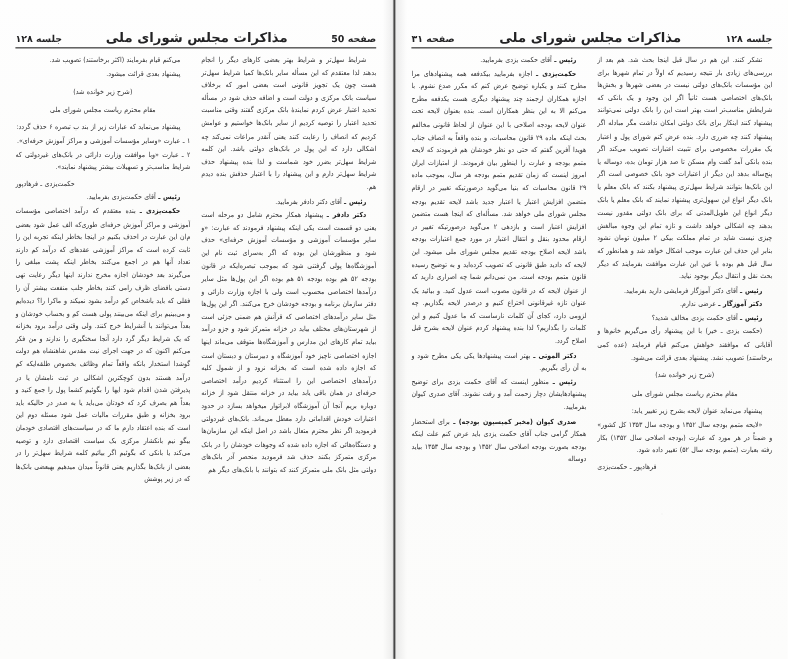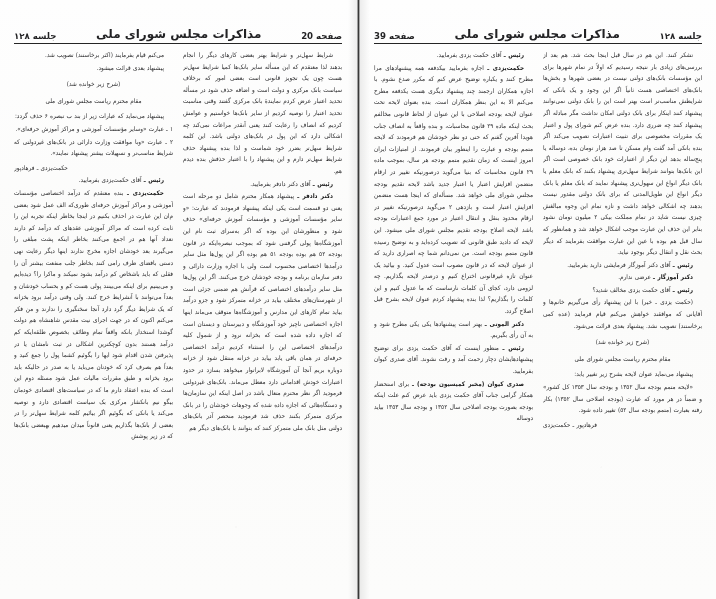--- a/index.html
+++ b/index.html
@@ -100,21 +100,21 @@
 <body>
 
 <div class="scan-surface"></div>
 
 <div class="spread ink">
 
   <div class="page page-left">
     <div class="head">
       <span class="h-side">جلسه ۱۲۸</span>
       <span class="h-mid">مذاکرات مجلس شورای ملی</span>
-      <span class="h-side">صفحه 39</span>
+      <span class="h-side">صفحه ۳۱</span>
     </div>
     <div class="rule"></div>
 
     <div class="cols">
 
       <div class="col" id="L-inner">
           <p class="par">تشکر کنند. این هم در سال قبل اینجا بحث شد. هم بعد از بررسی‌های زیادی بار نتیجه رسیدیم که اولاً در تمام شهرها برای این مؤسسات بانک‌های دولتی نیست در بعضی شهرها و بخش‌ها بانک‌های اختصاصی هست ثانیاً اگر این وجود و یک بانکی که شرایطش مناسب‌تر است بهتر است این را بانک دولتی نمی‌توانند پیشنهاد کنند اینکار برای بانک دولتی امکان نداشت مگر مبادله اگر پیشنهاد کنند چه ضرری دارد. بنده عرض کنم شورای پول و اعتبار یک مقررات مخصوصی برای تثبیت اعتبارات تصویب می‌کند اگر بنده بانکی آمد گفت وام مسکن تا صد هزار تومان بده، دوساله یا پنج‌ساله بدهد این دیگر از اعتبارات خود بانک خصوصی است اگر این بانک‌ها بتوانند شرایط سهل‌تری پیشنهاد بکنند که بانک معلم یا بانک دیگر انواع این سهول‌تری پیشنهاد نمایند که بانک معلم یا بانک دیگر انواع این طویل‌المدتی که برای بانک دولتی مقدور نیست بدهند چه اشکالی خواهد داشت و تازه تمام این وجوه مبالغش چیزی نیست شاید در تمام مملکت بیکی ۲ میلیون تومان نشود بنابر این حذف این عبارت موجب اشکال خواهد شد و همانطور که سال قبل هم بوده با عین این عبارت موافقت بفرمایند که دیگر بحث نقل و انتقال دیگر بوجود نیاید.</p>
           <p class="par"><span class="spk">رئیس ـ</span><span> آقای دکتر آموزگار فرمایشی دارید بفرمایید.</span></p>
           <p class="par"><span class="spk">دکتر آموزگار ـ</span><span> عرضی ندارم.</span></p>
           <p class="par"><span class="spk">رئیس ـ</span><span> آقای حکمت یزدی مخالف شدید؟</span></p>
@@ -130,21 +130,21 @@
           <p class="par"><span class="spk">حکمت‌یزدی ـ</span><span> اجازه بفرمایید بیکدفعه همه پیشنهادهای مرا مطرح کنند و یکباره توضیح عرض کنم که مکرر صدع نشوم. با اجازه همکاران ارجمند چند پیشنهاد دیگری هست یکدفعه مطرح می‌کنم الا به این بنظر همکاران است. بنده بعنوان لایحه تحت عنوان لایحه بودجه اصلاحی با این عنوان از لحاظ قانونی مخالفم بحث اینکه ماده ۲۹ قانون محاسبات، و بنده واقعاً به انصاف جناب هویدا آفرین گفتم که حتی دو نظر خودشان هم فرمودند که لایحه متمم بودجه و عبارت را اینطور بیان فرمودند. از امتیازات ایران امروز اینست که زمان تقدیم متمم بودجه هر سال، بموجب ماده ۲۹ قانون محاسبات که بنیا می‌گوید درصورتیکه تغییر در ارقام متضمن افزایش اعتبار یا اعتبار جدید باشد لایحه تقدیم بودجه مجلس شورای ملی خواهد شد. مسأله‌ای که اینجا هست متضمن افزایش اعتبار است و بازدهی ۲ می‌گوید درصورتیکه تغییر در ارقام محدود بنقل و انتقال اعتبار در مورد جمع اعتبارات بودجه باشد لایحه اصلاح بودجه تقدیم مجلس شورای ملی میشود. این لایحه که دادید طبق قانونی که تصویب کرده‌اید و به توضیح رسیده قانون متمم بودجه است. من نمی‌دانم شما چه اصراری دارید که از عنوان لایحه که در قانون مصوب است عدول کنید. و بیائید یک عنوان تازه غیرقانونی اختراع کنیم و درصدر لایحه بگذاریم. چه لزومی دارد، کجای آن کلمات نارساست که ما عدول کنیم و این کلمات را بگذاریم؟ لذا بنده پیشنهاد کردم عنوان لایحه بشرح قبل اصلاح گردد.</span></p>
           <p class="par"><span class="spk">دکتر الموتی ـ</span><span> بهتر است پیشنهادها یکی یکی مطرح شود و به آن رأی بگیریم.</span></p>
           <p class="par"><span class="spk">رئیس ـ</span><span> منظور اینست که آقای حکمت یزدی برای توضیح پیشنهادهایشان دچار زحمت آمد و رفت نشوند. آقای صدری کیوان بفرمایید.</span></p>
           <p class="par"><span class="spk">صدری کیوان (مخبر کمیسیون بودجه) ـ</span><span> برای استحضار همکار گرامی جناب آقای حکمت یزدی باید عرض کنم علت اینکه بودجه بصورت بودجه اصلاحی سال ۱۳۵۲ و بودجه سال ۱۳۵۳ بیاید دوساله</span></p>
         </div>
     </div>
   </div>
 
   <div class="page page-right">
     <div class="head">
-      <span class="h-side">صفحه 20</span>
+      <span class="h-side">صفحه 50</span>
       <span class="h-mid">مذاکرات مجلس شورای ملی</span>
       <span class="h-side">جلسه ۱۲۸</span>
     </div>
     <div class="rule"></div>
 
     <div class="cols">
       <div class="col" id="R-inner">
           <p class="par">شرایط سهل‌تر و شرایط بهتر بعضی کارهای دیگر را انجام بدهند لذا معتقدم که این مسأله سایر بانک‌ها کمیا شرایط سهل‌تر هست چون یک تجویز قانونی است بعضی امور که برخلاف سیاست بانک مرکزی و دولت است و اضافه حذف شود در مسأله تحدید اعتبار عرض کردم نمایندهٔ بانک مرکزی گفتند وقتی مناسبت تحدید اعتبار را توصیه کردیم از سایر بانک‌ها خواستیم و عوامش کردیم که انصاف را رعایت کنند یعنی آنقدر مراعات نمی‌کند چه اشکالی دارد که این پول در بانک‌های دولتی باشد. این کلمه شرایط سهل‌تر بضرر خود شماست و لذا بنده پیشنهاد حذف شرایط سهل‌تر دارم و این پیشنهاد را با اعتبار حذفش بنده دیدم هم.</p>
           <p class="par"><span class="spk">رئیس ـ</span><span> آقای دکتر دادفر بفرمایید.</span></p>
           <p class="par"><span class="spk">دکتر دادفر ـ</span><span> پیشنهاد همکار محترم شامل دو مرحله است یعنی دو قسمت است یکی اینکه پیشنهاد فرمودند که عبارت: «و سایر مؤسسات آموزشی و مؤسسات آموزش حرفه‌ای» حذف شود و منظورشان این بوده که اگر به‌سرای ثبت نام این آموزشگاه‌ها پولی گرفتنی شود که بموجب تبصره‌ایکه در قانون بودجه ۵۲ هم بوده بودجه ۵۱ هم بوده اگر این پول‌ها مثل سایر درآمدها اختصاصی محسوب است ولی با اجازه وزارت دارائی و دفتر سازمان برنامه و بودجه خودشان خرج می‌کنند. اگر این پول‌ها مثل سایر درآمدهای اختصاصی که قرآنش هم ضمنی جزئی است از شهرستان‌های مختلف بیاید در خزانه متمرکز شود و جزو درآمد بیاید تمام کارهای این مدارس و آموزشگاه‌ها متوقف می‌ماند اینها اجازه اختصاصی ناچیز خود آموزشگاه و دبیرستان و دبستان است که اجازه داده شده است که بخزانه نرود و از شمول کلیه درآمدهای اختصاصی این را استثناء کردیم درآمد اختصاصی حرفه‌ای در همان باقی یابد بیاید در خزانه منتقل شود از خزانه دوباره بریم آنجا آن آموزشگاه لابراتوار میخواهد بسازد در حدود اعتبارات خودش اقداماتی دارد معطل می‌ماند. بانک‌های غیردولتی فرمودید اگر نظر محترم متعال باشد در اصل اینکه این سازمان‌ها و دستگاه‌هائی که اجازه داده شده که وجوهات خودشان را در بانک مرکزی متمرکز بکنند حذف شد فرمودید منحصر آدر بانک‌های دولتی مثل بانک ملی متمرکز کنند که بتوانند با بانک‌های دیگر هم</span></p>

